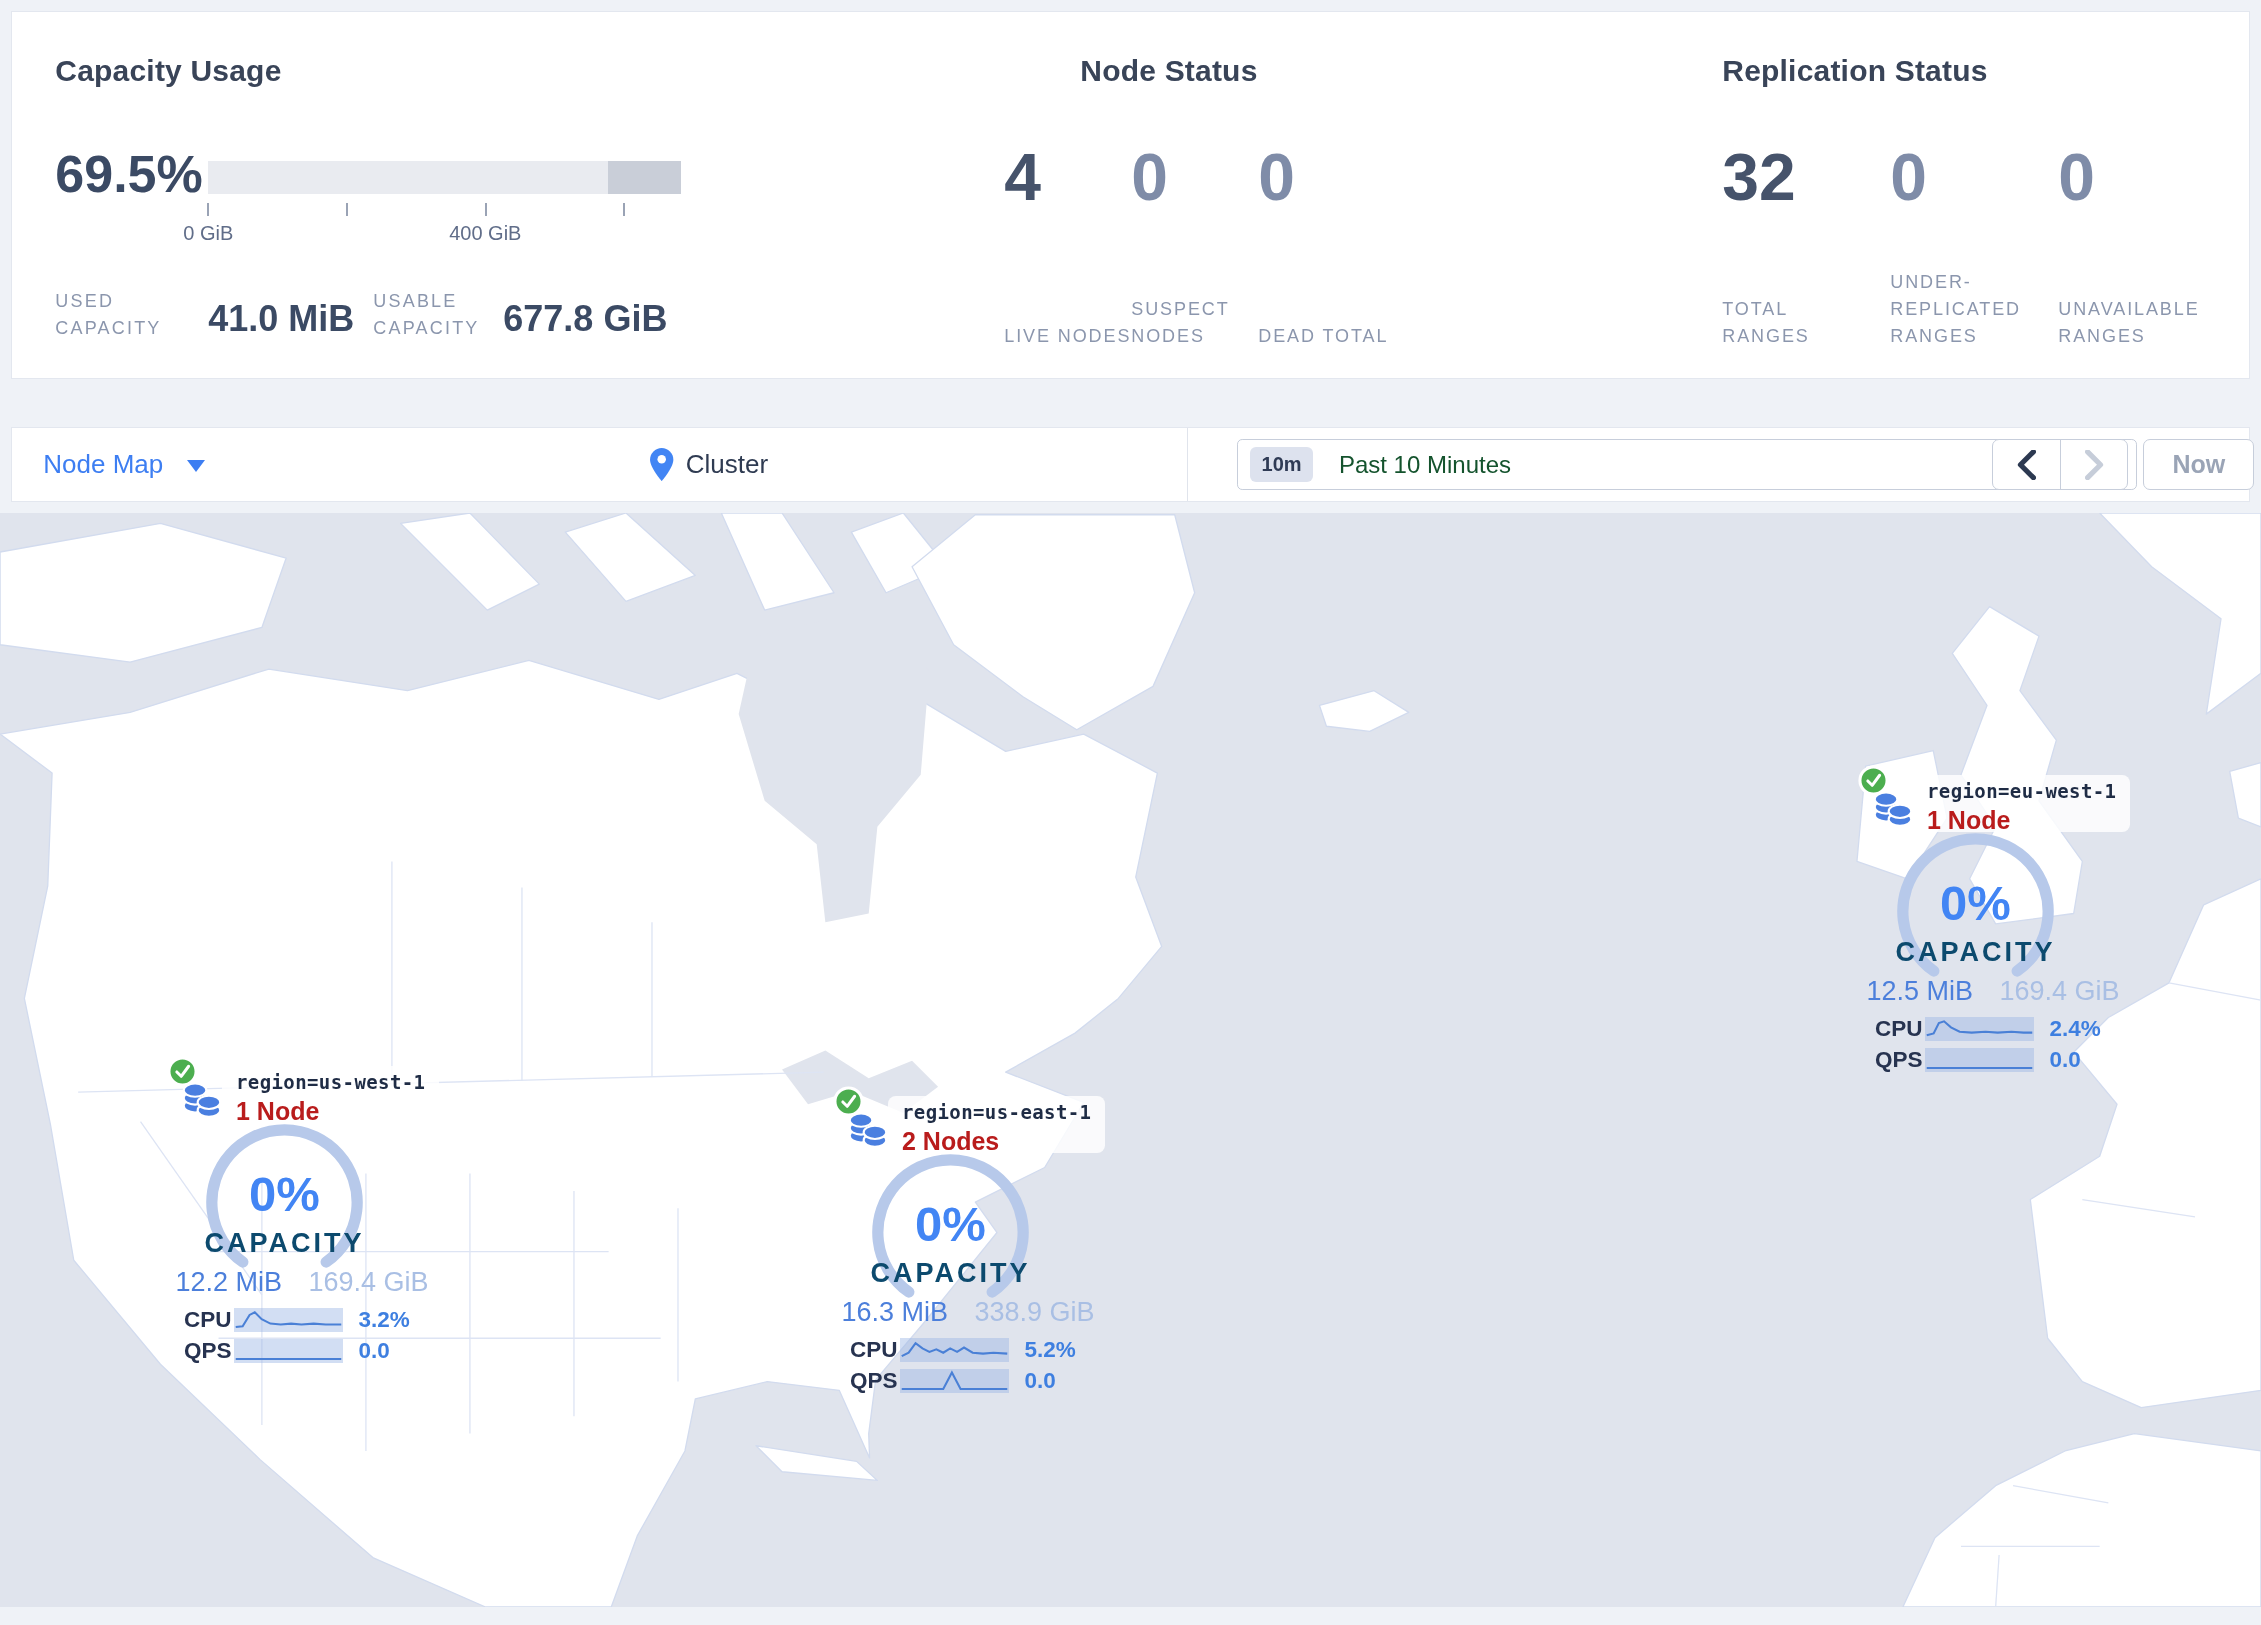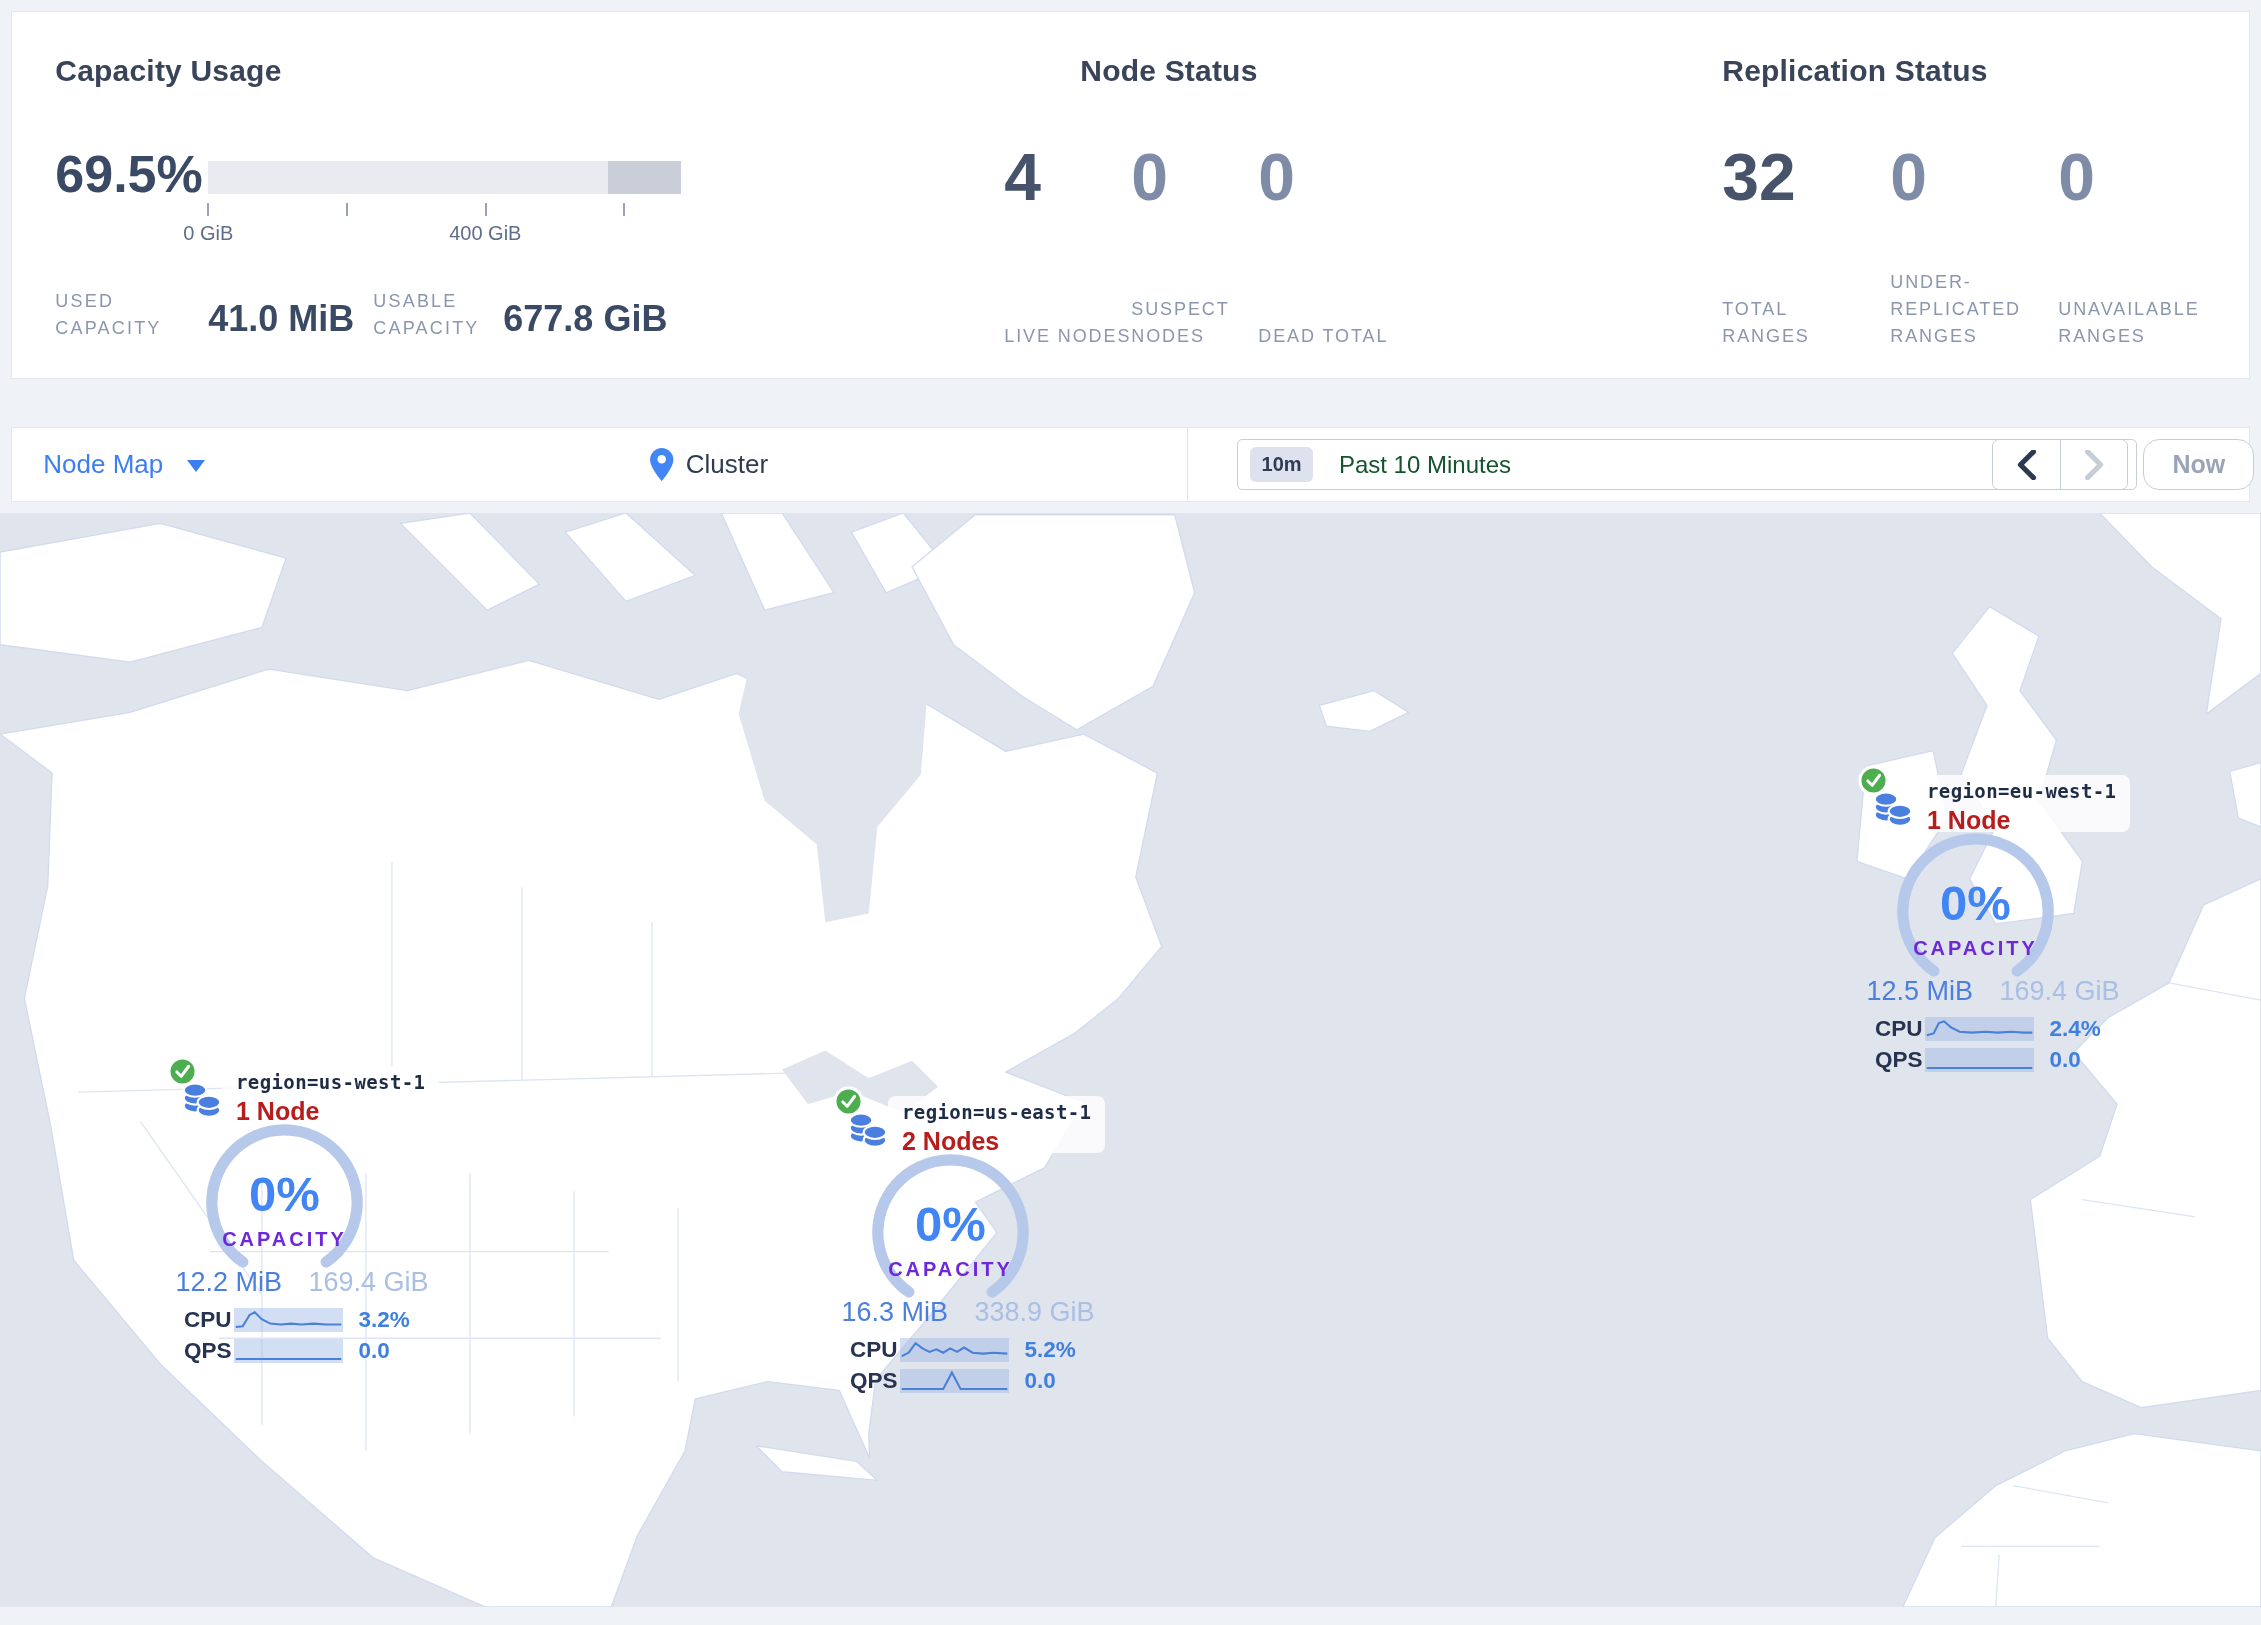--- a/index.html
+++ b/index.html
@@ -95,21 +95,21 @@
   .time-label{margin-left:26px; font-size:24px; font-weight:400; color:#14532d;}
   .time-chevron{position:absolute; right:28px; top:17.3px;}
   .nav-group{
     position:absolute; left:1980px; top:11.3px; width:136px; height:51px;
     border:1.7px solid #c7cedb; border-radius:7px; background:#fff; display:flex;
   }
   .nav-btn{flex:1; display:flex; align-items:center; justify-content:center; cursor:pointer;}
   .nav-btn.prev{border-right:0.9px solid #c7cedb;}
   .now-btn{
     position:absolute; left:2131px; top:11.3px; width:111px; height:51px;
-    border:1.7px solid #c7cedb; border-radius:16px; background:#fff;
+    border:1.7px solid #c7cedb; border-radius:7px; background:#fff;
     display:flex; align-items:center; justify-content:center;
     font-size:25px; font-weight:700; color:#9aa4b6; cursor:pointer;
   }
   
   .map{
     position:absolute; left:0; top:513px; width:2261px; height:1094px;
     background:var(--ocean); overflow:hidden;
   }
   .map svg.world{position:absolute; left:0; top:0;}
   
@@ -125,21 +125,21 @@
     font-family:"DejaVu Sans Mono","Liberation Mono",monospace; color:#1f2c45; letter-spacing:0.4px;
     white-space:nowrap;
   }
   .m-nodes{position:absolute; left:64px; top:43px; font-size:25px; font-weight:700; color:#b91c1c;}
   .m-gauge{position:absolute; left:26px; top:62px; width:173px; height:173px;}
   .m-gtext{
     position:absolute; left:26px; top:62px; width:173px; height:173px;
     display:flex; flex-direction:column; align-items:center; padding-top:54px;
   }
   .m-gpct{font-size:49px; font-weight:700; color:var(--blue); line-height:1;}
-  .m-gcap{font-size:20px; font-weight:700; color:#6d28d9; letter-spacing:3px; margin-top:8.7px;}
+  .m-gcap{font-size:27px; font-weight:700; color:#0c4a6e; letter-spacing:3px; margin-top:8.7px;}
   .m-vals{
     position:absolute; left:3.5px; top:213px; width:253px;
     display:flex; justify-content:space-between;
   }
   .m-used{font-size:27px; color:#4c7fdb;}
   .m-total{font-size:27px; color:#a9bfe4;}
   .m-row{position:absolute; left:12px; width:248px; height:26px; display:flex; align-items:center;}
   .row-cpu{top:253px;} .row-qps{top:284px;}
   .m-rlabel{width:50px; font-size:22.5px; font-weight:700; color:#273350;}
   .m-band{width:109px; height:23.4px; background:var(--spark-band); position:relative;}

